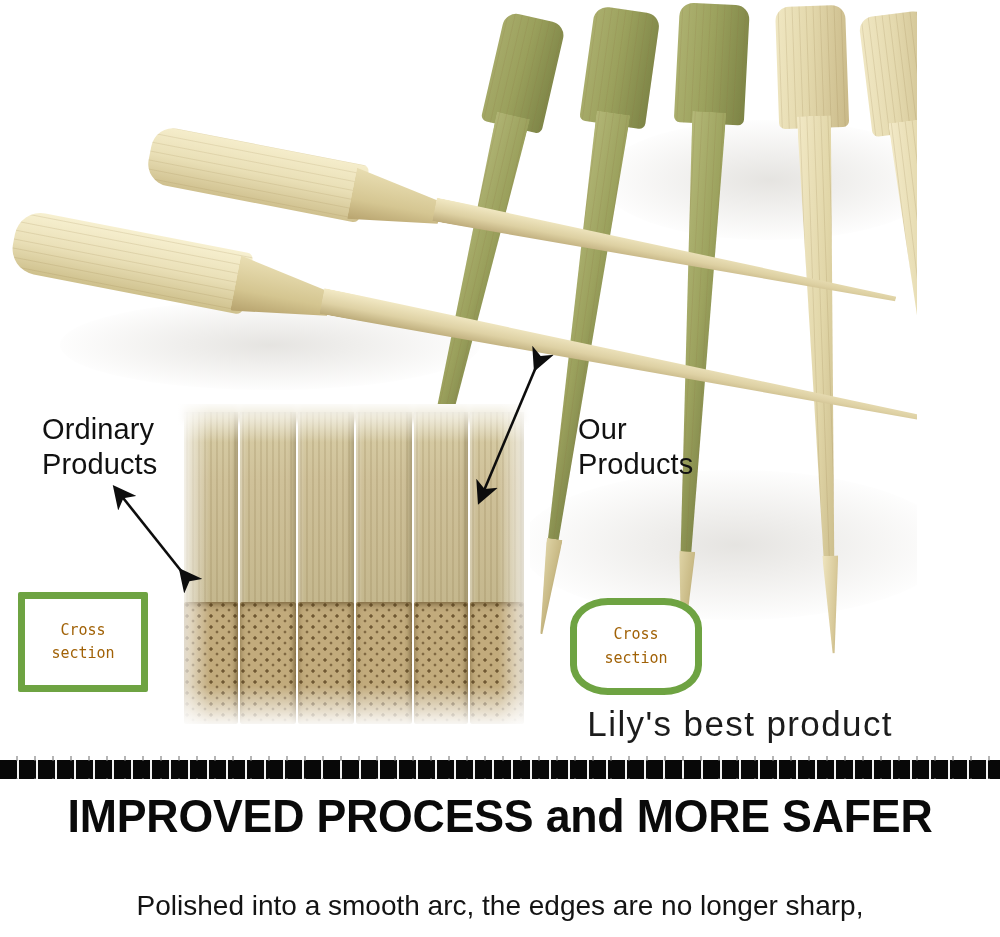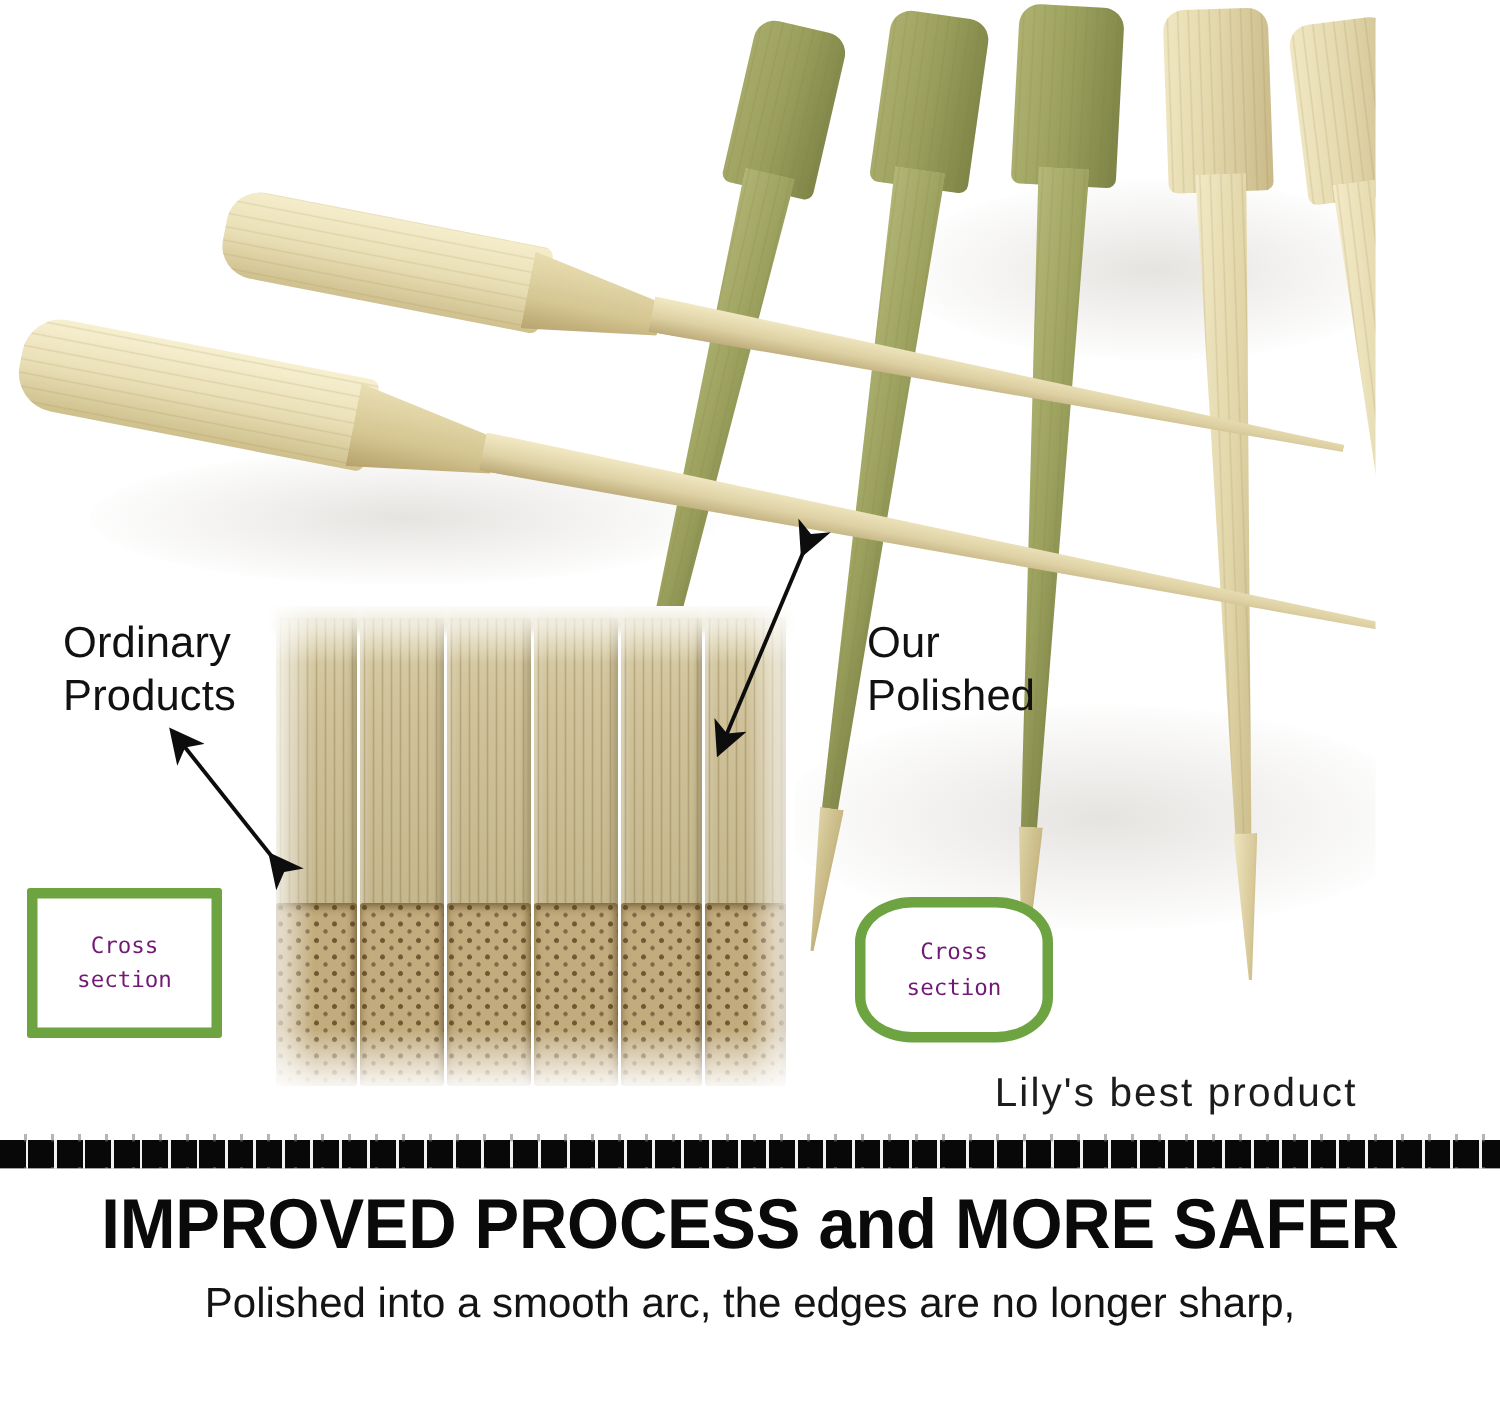--- a/index.html
+++ b/index.html
@@ -141,21 +141,21 @@
     position: absolute;
     box-sizing: border-box;
     background: #ffffff;
     display: flex;
     flex-direction: column;
     align-items: center;
     justify-content: center;
     font-family: "DejaVu Sans Mono", "Liberation Mono", monospace;
     font-size: 15px;
     line-height: 1.55;
-    color: #701a75;
+    color: #a16207;
     text-align: center;
   }
   #cs-box-left {
     left: 18px;
     top: 592px;
     width: 130px;
     height: 100px;
     border: 7px solid #6ea342;
     border-radius: 2px;
   }
@@ -163,24 +163,24 @@
     left: 570px;
     top: 598px;
     width: 132px;
     height: 97px;
     border: 7px solid #6ea342;
     border-radius: 38px / 30px;
   }
 
   #brand-tagline {
     position: absolute;
-    right: 12px;
+    right: 24px;
     bottom: 16px;
     font-family: "Liberation Sans", sans-serif;
-    font-size: 27px;
+    font-size: 35px;
     letter-spacing: 1.4px;
     color: #1c1c1c;
     white-space: nowrap;
   }
 
   
   #divider {
     position: absolute;
     left: 0;
     top: 760px;
@@ -233,21 +233,21 @@
     white-space: nowrap;
   }
   #subcopy {
     margin: 0;
     padding-top: 9px;
     font-family: "Liberation Sans", sans-serif;
     font-size: 28px;
     line-height: 1.32;
     color: #141414;
   }
-  #subcopy .line { display: block; }
+  #subcopy .line { display: block; margin-top: 37px; }
 </style>
 </head>
 <body>
 
 <div id="photo-panel">
 
   <div class="ground-shadow" style="left:60px; top:300px; width:420px; height:90px;"></div>
   <div class="ground-shadow" style="left:520px; top:470px; width:430px; height:150px;"></div>
   <div class="ground-shadow" style="left:600px; top:120px; width:340px; height:120px;"></div>
 
@@ -421,21 +421,21 @@
         <path d="M0,0 L9,4.5 L0,9 L2.4,4.5 Z" fill="#0d0d0d"></path>
       </marker>
       <marker id="ah2" markerWidth="9" markerHeight="9" refX="7" refY="4.5" orient="auto">
         <path d="M0,0 L9,4.5 L0,9 L2.4,4.5 Z" fill="#0d0d0d"></path>
       </marker>
     </defs>
     <line x1="82" y1="92" x2="16" y2="9" stroke="#0d0d0d" stroke-width="2.6" marker-end="url(#ah1)" marker-start="url(#ah2)"></line>
   </svg>
 
   <div class="callout-label" style="left:578px; top:412px;">Our
-Polished</div>
+Products</div>
 
   <svg class="arrow-svg" style="left:468px; top:358px;" width="80" height="152" viewBox="0 0 80 152">
     <defs>
       <marker id="bh1" markerWidth="9" markerHeight="9" refX="7" refY="4.5" orient="auto">
         <path d="M0,0 L9,4.5 L0,9 L2.4,4.5 Z" fill="#0d0d0d"></path>
       </marker>
       <marker id="bh2" markerWidth="9" markerHeight="9" refX="7" refY="4.5" orient="auto">
         <path d="M0,0 L9,4.5 L0,9 L2.4,4.5 Z" fill="#0d0d0d"></path>
       </marker>
     </defs>

